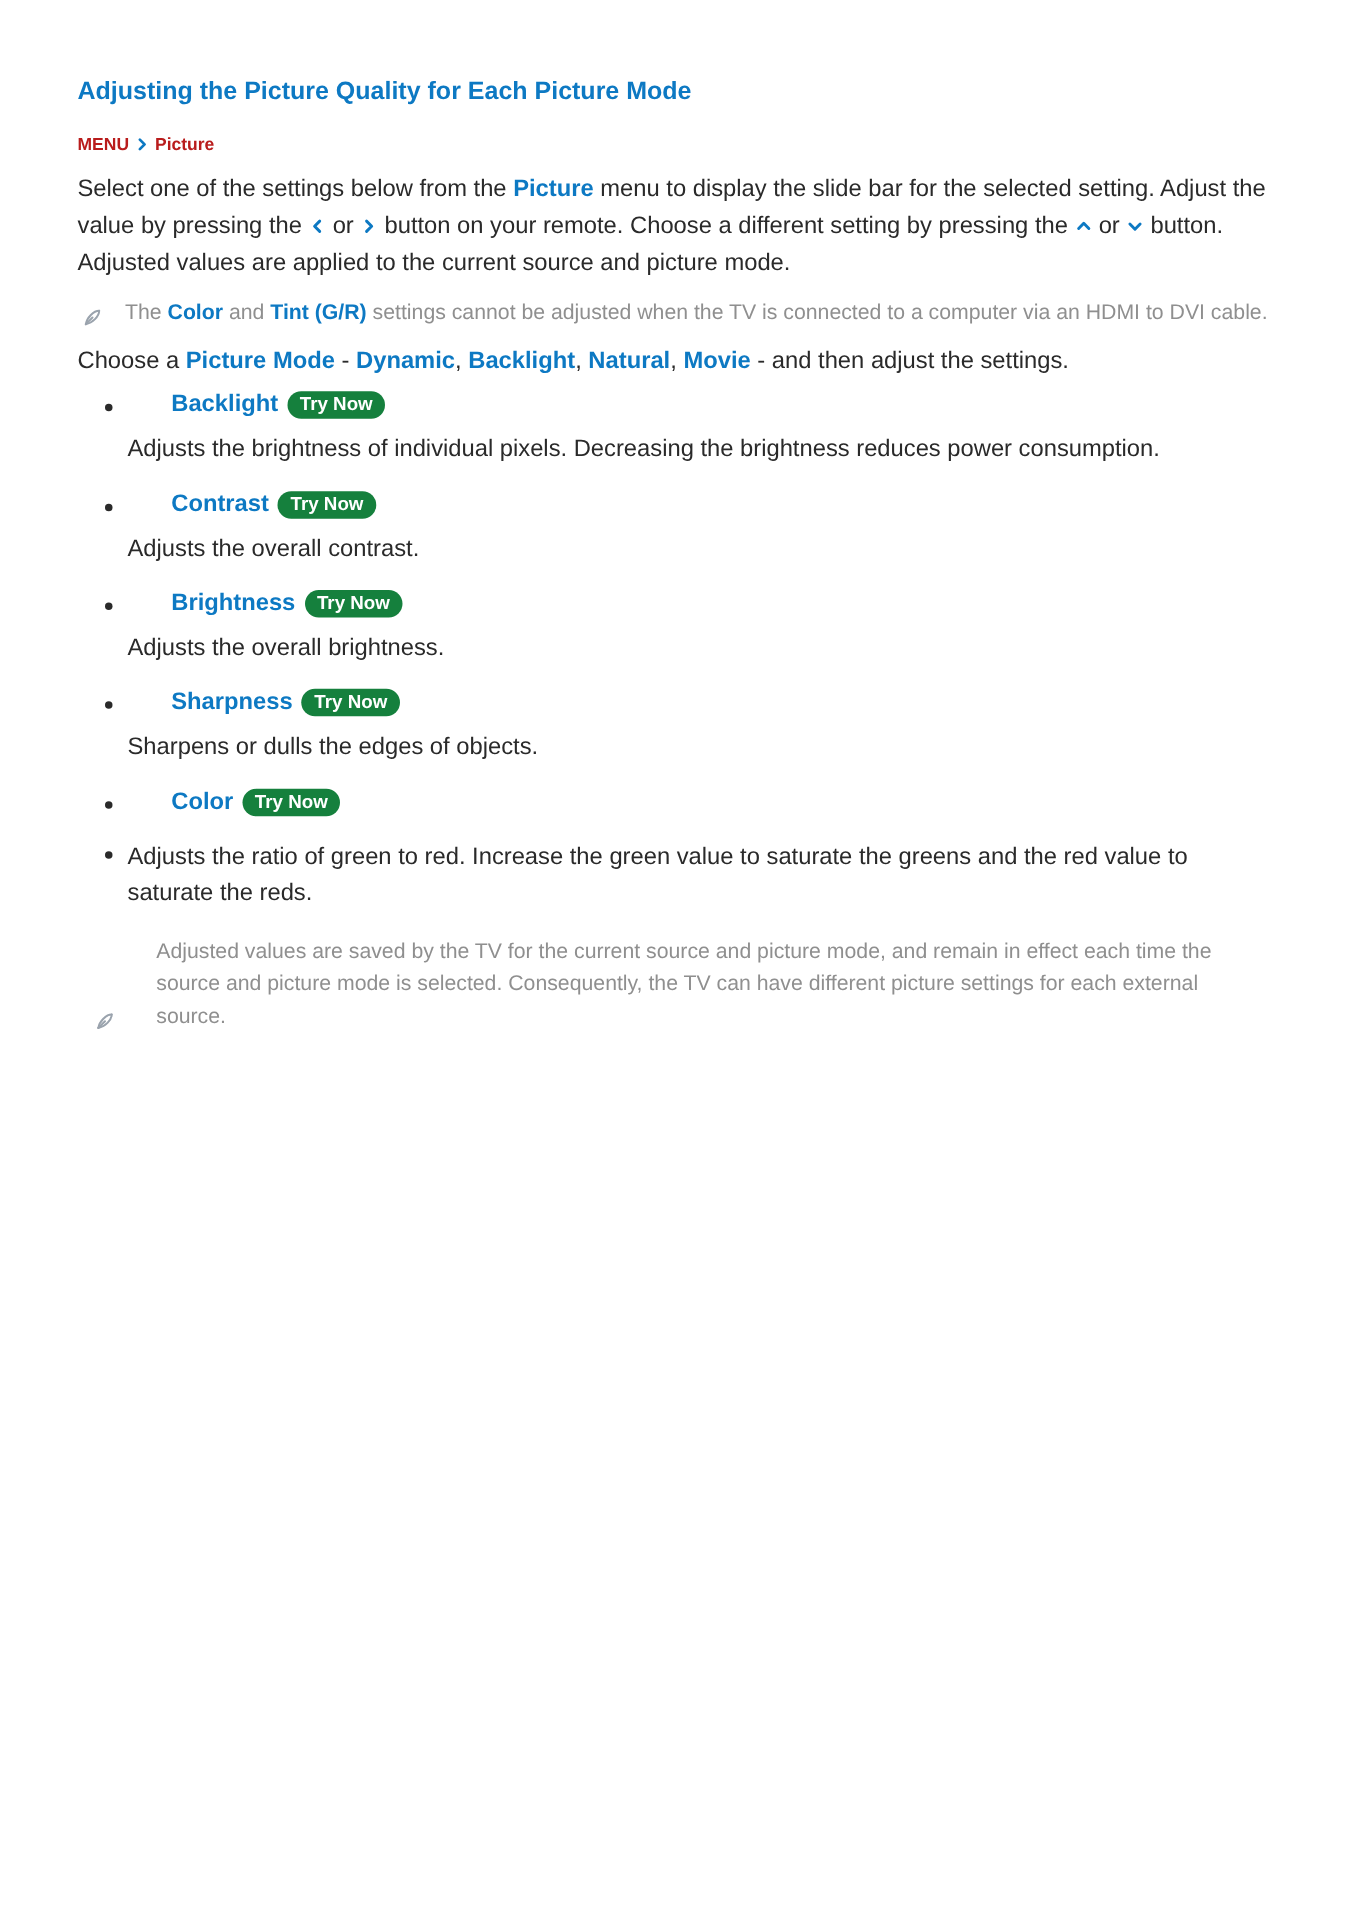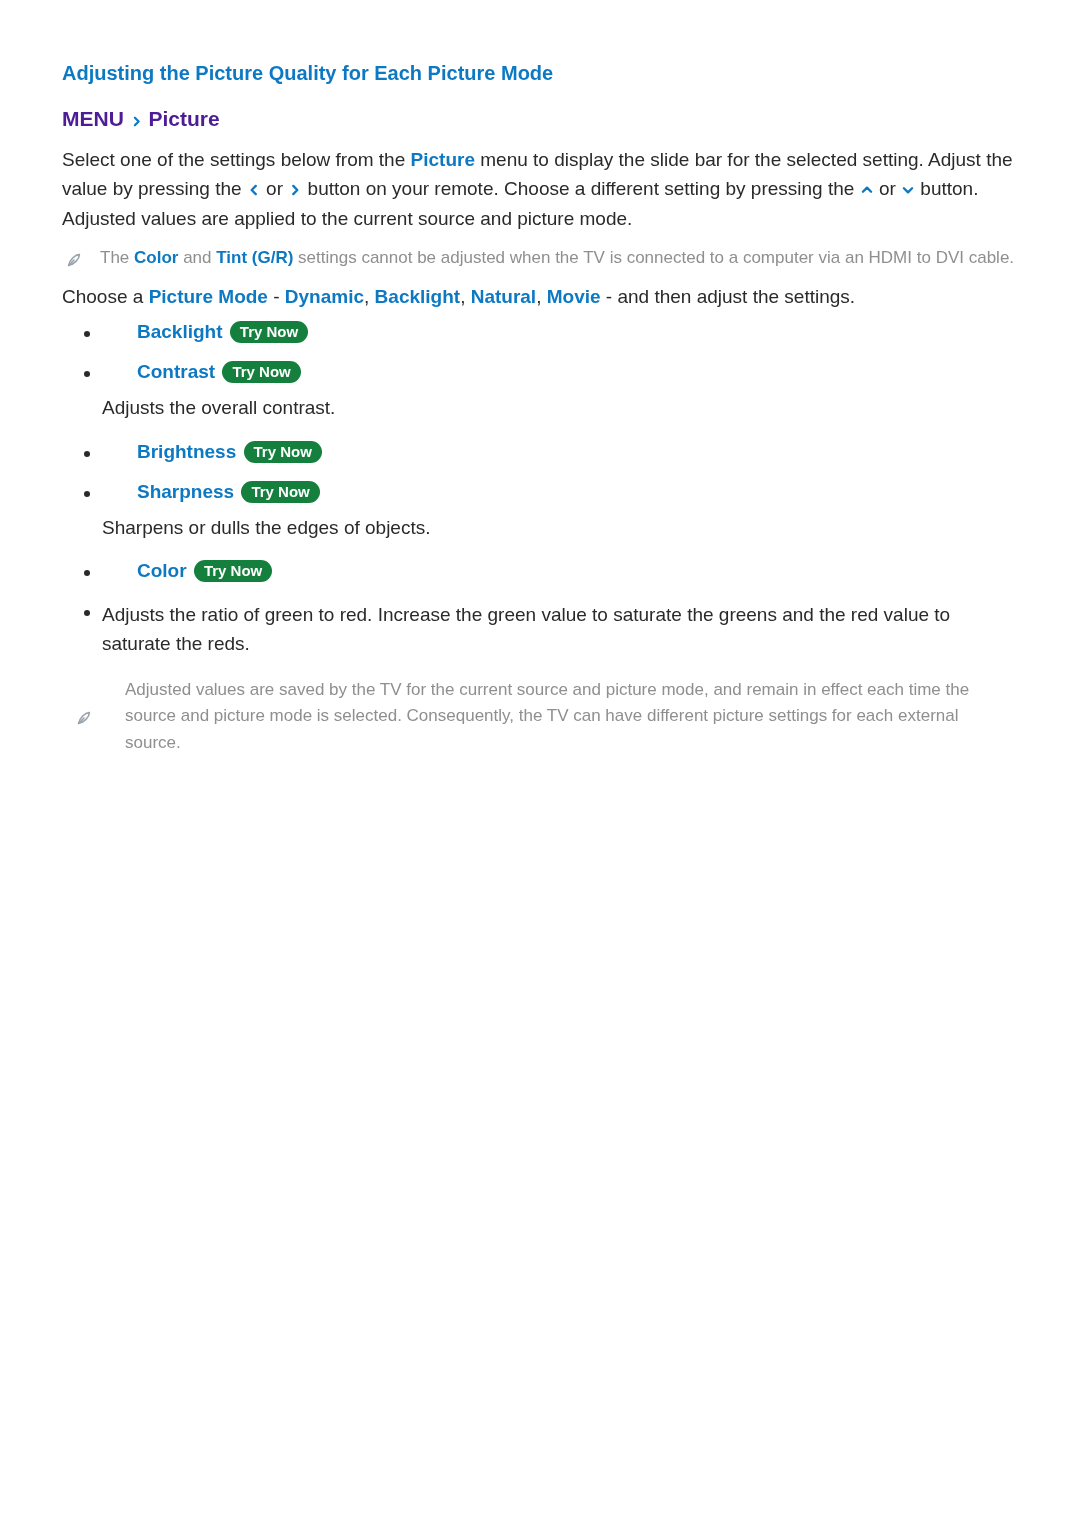--- a/index.html
+++ b/index.html
@@ -9,22 +9,22 @@
     color: #2a2a2a;
     padding: 62px 62px 0 62px;
   }
   .title {
     color: #0d79c3;
     font-size: 20px;
     font-weight: 700;
     margin-bottom: 22px;
   }
   .breadcrumb {
-    color: #4c1d95;
-    font-size: 21px;
+    color: #b91c1c;
+    font-size: 14px;
     font-weight: 700;
     margin-bottom: 14px;
   }
   .chev-r-small {
     display: inline-block;
     vertical-align: -2px;
   }
   .chev-r-small svg { display: block; }
   p.body {
     font-size: 19px;
@@ -33,21 +33,21 @@
     margin-bottom: 4px;
   }
   .inline-blue { color: #0d79c3; font-weight: 700; }
   .remote-btn {
     display: inline-block;
     vertical-align: -2px;
   }
   .remote-btn svg { display: block; }
   .note-row {
     display: flex;
-    align-items: center;
+    align-items: flex-end;
     gap: 18px;
     margin: 12px 0 8px 4px;
   }
   .feather {
     flex: 0 0 auto;
     width: 16px;
     height: 20px;
     margin-top: 3px;
   }
   .feather svg { display: block; }
@@ -147,33 +147,35 @@
 <p class="body2">
   <span>Choose a </span><span class="inline-blue">Picture Mode</span><span> - </span><span class="inline-blue">Dynamic</span><span>, </span><span class="inline-blue">Backlight</span><span>, </span><span class="inline-blue">Natural</span><span>, </span><span class="inline-blue">Movie</span><span> - and then adjust the settings.</span>
 </p>
 
 <ul class="settings">
   <li>
     <div class="item-head">
       <span class="item-name">Backlight</span>
       <span class="pill">Try Now</span>
     </div>
+    <div class="item-desc">Adjusts the brightness of individual pixels. Decreasing the brightness reduces power consumption.</div>
   </li>
   <li>
     <div class="item-head">
       <span class="item-name">Contrast</span>
       <span class="pill">Try Now</span>
     </div>
     <div class="item-desc">Adjusts the overall contrast.</div>
   </li>
   <li>
     <div class="item-head">
       <span class="item-name">Brightness</span>
       <span class="pill">Try Now</span>
     </div>
+    <div class="item-desc">Adjusts the overall brightness.</div>
   </li>
   <li>
     <div class="item-head">
       <span class="item-name">Sharpness</span>
       <span class="pill">Try Now</span>
     </div>
     <div class="item-desc">Sharpens or dulls the edges of objects.</div>
   </li>
   <li>
     <div class="item-head">

